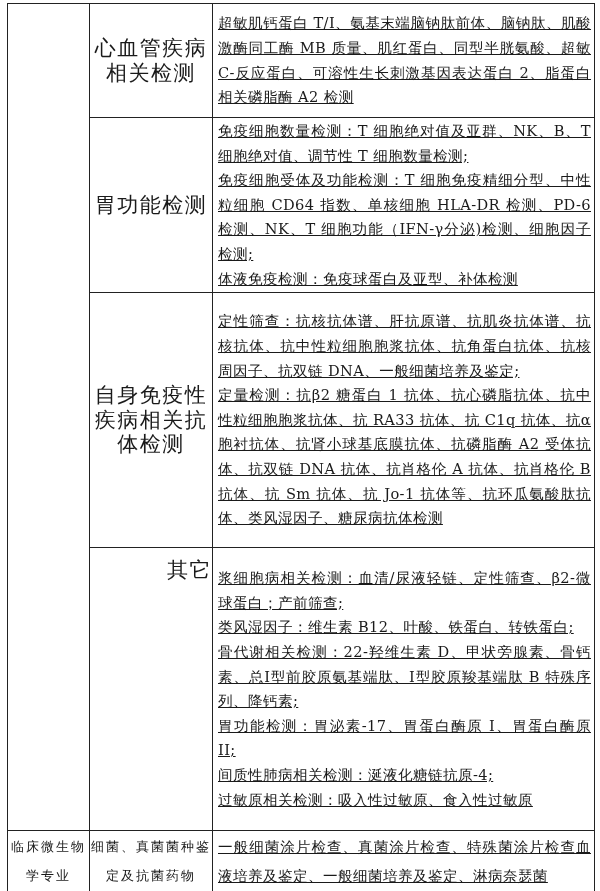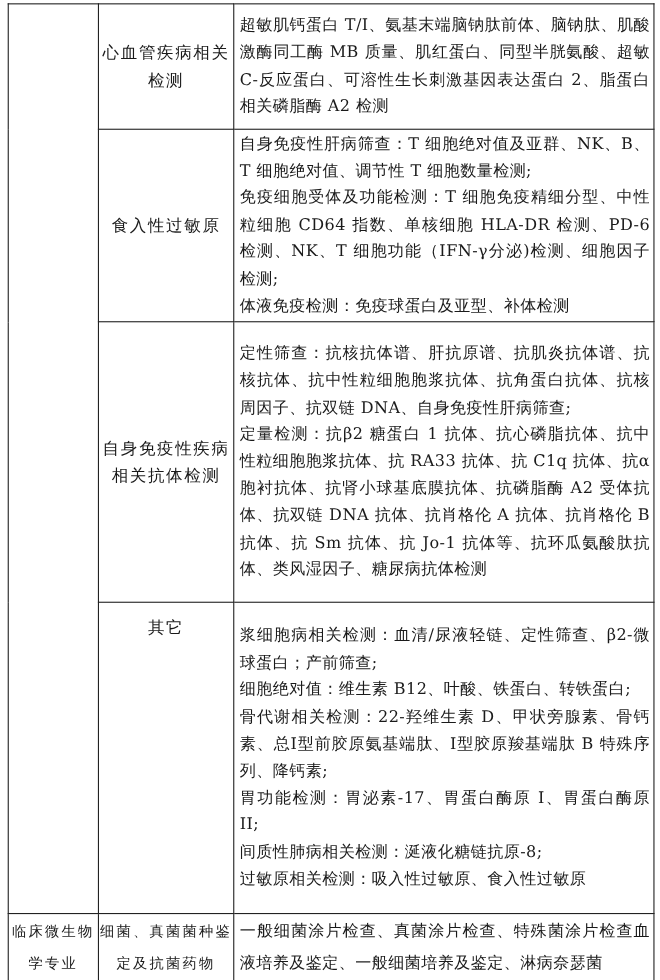--- a/index.html
+++ b/index.html
@@ -4,25 +4,25 @@
 <style>
   html, body { margin: 0; padding: 0; background: #ffffff; }
   body { width: 600px; height: 891px; overflow: hidden; position: relative;
          font-family: "DejaVu Serif", "Liberation Serif", serif; color: #1a1a1a; }
   table.doc { position: absolute; left: 7px; top: 3px; border-collapse: collapse;
               table-layout: fixed; width: 587px; }
   table.doc td { border: 1.5px solid #222; vertical-align: middle; padding: 0; }
   col.c1 { width: 82px; }
   col.c2 { width: 123px; }
   col.c3 { width: 382px; }
-  .lbl { font-size: 15px; line-height: 24.5px; text-align: center; letter-spacing: 1.5px; padding: 0 2px; }
-  .lbl-top { vertical-align: top !important; padding-top: 10px !important; }
+  .lbl { font-size: 21px; line-height: 24.5px; text-align: center; letter-spacing: 1.5px; padding: 0 2px; }
+  .lbl-top { vertical-align: top !important; padding-top: 10px !important; text-align: right; }
   .content { font-size: 14.6px; line-height: 24.6px; padding: 1px 3px 1px 5px !important;
              text-align: justify; letter-spacing: 0.4px; }
-  .content p { margin: 0; }
+  .content p { margin: 0; text-decoration: underline; }
   .cat { font-size: 13px; line-height: 29px; text-align: center; letter-spacing: 2px; font-family: Liberation Serif, serif; }
 </style>
 </head>
 <body>
 
 <table class="doc">
   <colgroup>
       <col class="c1">
       <col class="c2">
       <col class="c3">
@@ -34,49 +34,49 @@
     <td class="lbl">
       <span>心血管疾病相关检测</span>
     </td>
     <td class="content">
       <p>超敏肌钙蛋白 T/I、氨基末端脑钠肽前体、脑钠肽、肌酸激酶同工酶 MB 质量、肌红蛋白、同型半胱氨酸、超敏 C-反应蛋白、可溶性生长刺激基因表达蛋白 2、脂蛋白相关磷脂酶 A2 检测</p>
     </td>
   </tr>
 
   <tr style="height:171px">
     <td class="lbl">
-      <span>食入性过敏原</span>
+      <span>胃功能检测</span>
     </td>
     <td class="content">
-      <p>自身免疫性肝病筛查：T 细胞绝对值及亚群、NK、B、T 细胞绝对值、调节性 T 细胞数量检测;</p>
+      <p>免疫细胞数量检测：T 细胞绝对值及亚群、NK、B、T 细胞绝对值、调节性 T 细胞数量检测;</p>
       <p>免疫细胞受体及功能检测：T 细胞免疫精细分型、中性粒细胞 CD64 指数、单核细胞 HLA-DR 检测、PD-6 检测、NK、T 细胞功能（IFN-γ分泌)检测、细胞因子检测;</p>
       <p>体液免疫检测：免疫球蛋白及亚型、补体检测</p>
     </td>
   </tr>
 
   <tr style="height:255px">
     <td class="lbl">
       <span>自身免疫性疾病相关抗体检测</span>
     </td>
     <td class="content">
-      <p>定性筛查：抗核抗体谱、肝抗原谱、抗肌炎抗体谱、抗核抗体、抗中性粒细胞胞浆抗体、抗角蛋白抗体、抗核周因子、抗双链 DNA、自身免疫性肝病筛查;</p>
+      <p>定性筛查：抗核抗体谱、肝抗原谱、抗肌炎抗体谱、抗核抗体、抗中性粒细胞胞浆抗体、抗角蛋白抗体、抗核周因子、抗双链 DNA、一般细菌培养及鉴定;</p>
       <p>定量检测：抗β2 糖蛋白 1 抗体、抗心磷脂抗体、抗中性粒细胞胞浆抗体、抗 RA33 抗体、抗 C1q 抗体、抗α胞衬抗体、抗肾小球基底膜抗体、抗磷脂酶 A2 受体抗体、抗双链 DNA 抗体、抗肖格伦 A 抗体、抗肖格伦 B 抗体、抗 Sm 抗体、抗 Jo-1 抗体等、抗环瓜氨酸肽抗体、类风湿因子、糖尿病抗体检测</p>
     </td>
   </tr>
 
   <tr style="height:283px">
     <td class="lbl lbl-top">
       <span>其它</span>
     </td>
     <td class="content">
       <p>浆细胞病相关检测：血清/尿液轻链、定性筛查、β2-微球蛋白；产前筛查;</p>
-      <p>细胞绝对值：维生素 B12、叶酸、铁蛋白、转铁蛋白;</p>
+      <p>类风湿因子：维生素 B12、叶酸、铁蛋白、转铁蛋白;</p>
       <p>骨代谢相关检测：22-羟维生素 D、甲状旁腺素、骨钙素、总Ⅰ型前胶原氨基端肽、Ⅰ型胶原羧基端肽 B 特殊序列、降钙素;</p>
       <p>胃功能检测：胃泌素-17、胃蛋白酶原 I、胃蛋白酶原 II;</p>
-      <p>间质性肺病相关检测：涎液化糖链抗原-8;</p>
+      <p>间质性肺病相关检测：涎液化糖链抗原-4;</p>
       <p>过敏原相关检测：吸入性过敏原、食入性过敏原</p>
     </td>
   </tr>
 
   <tr style="height:60px">
     <td class="cat">
       <span>临床微生物学专业</span>
     </td>
     <td class="cat">
       <span>细菌、真菌菌种鉴定及抗菌药物</span>

